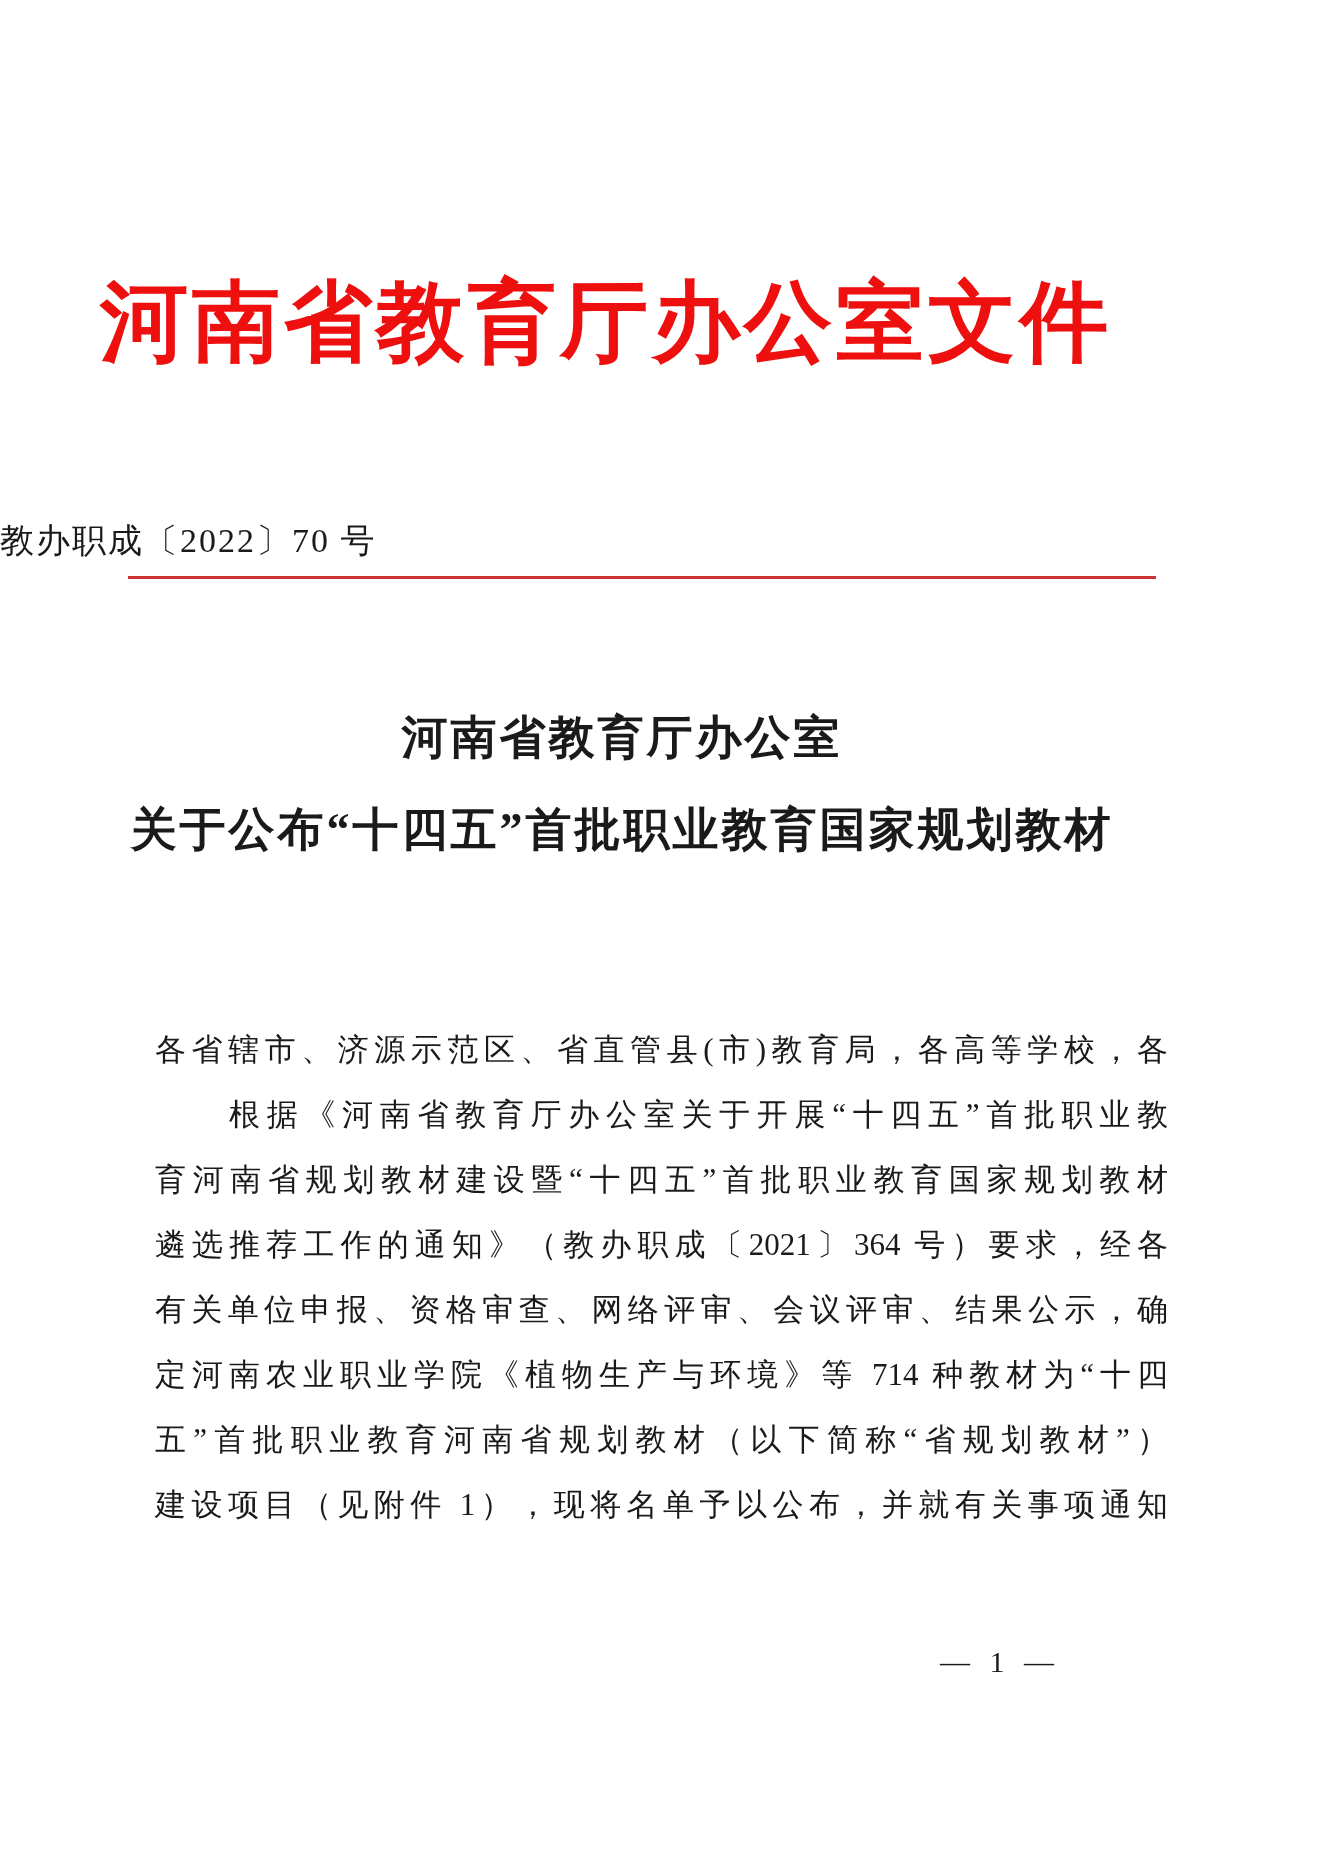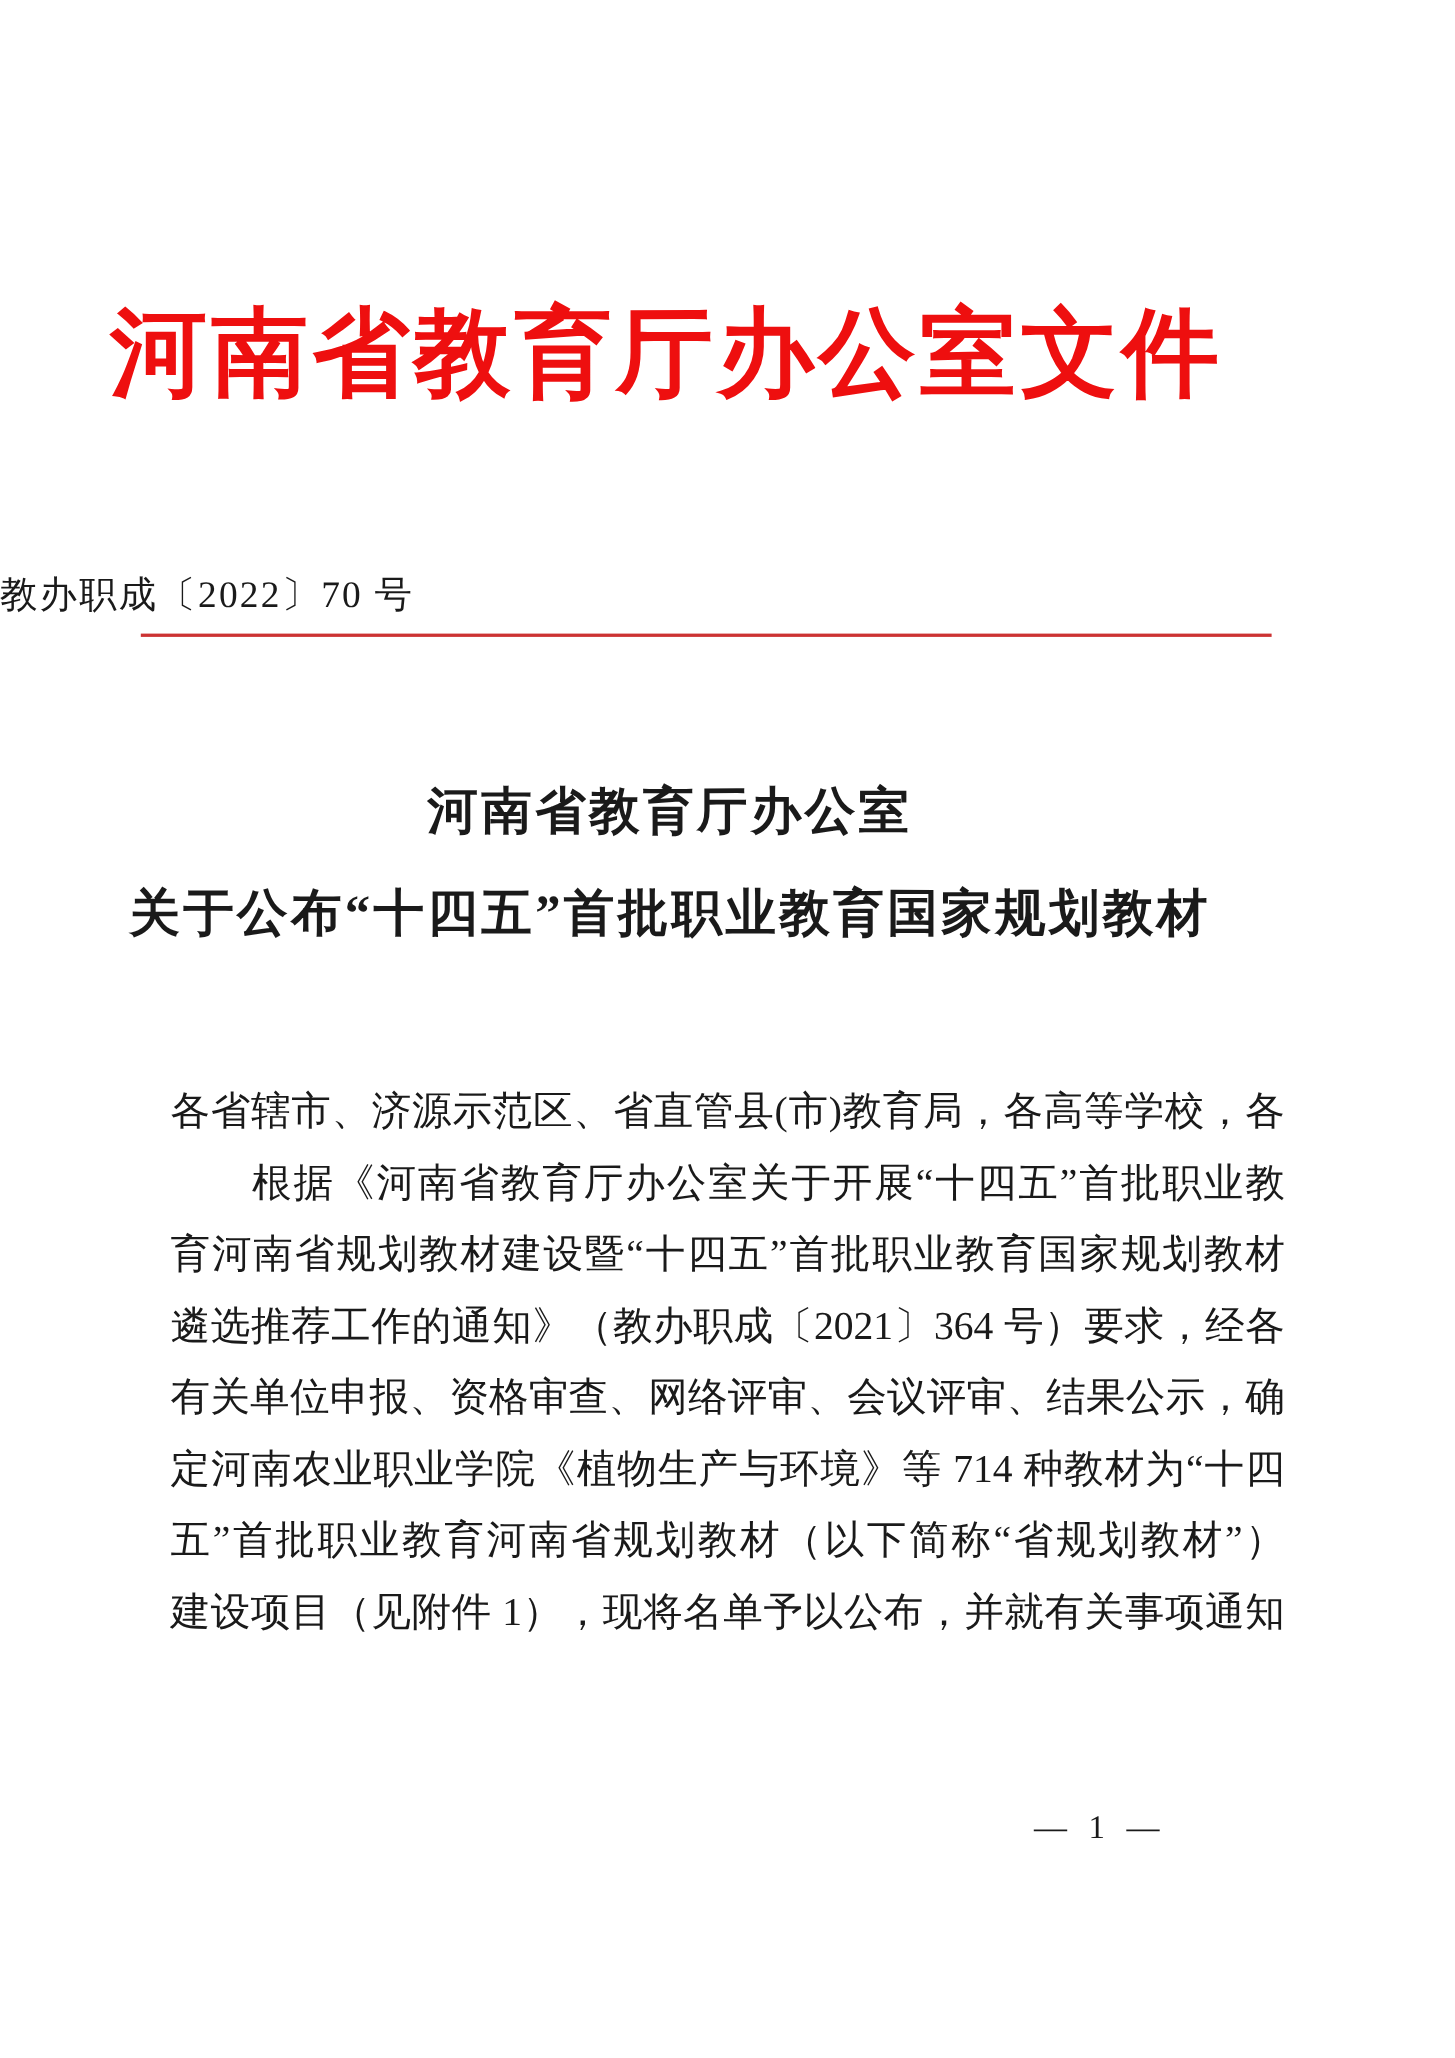--- a/index.html
+++ b/index.html
@@ -35,37 +35,37 @@
   .red-rule {
     position: absolute;
     top: 576px;
     left: 128px;
     width: 1028px;
     height: 3px;
   }
   .title-block {
     position: absolute;
     top: 692px;
-    left: 3px;
+    left: 16px;
     width: 100%;
     text-align: center;
     font-weight: bold;
   }
   .title-line {
     font-size: 46px;
     line-height: 92px;
     letter-spacing: 3px;
     white-space: nowrap;
   }
   .body-block {
     position: absolute;
-    top: 978px;
+    top: 1017px;
     left: 155px;
     width: 1013px;
-    font-size: 36px;
+    font-size: 31px;
     line-height: 65px;
   }
   .jline {
     text-align: justify;
     text-align-last: justify;
   }
   .lline {
     text-align: left;
     text-align-last: left;
   }

